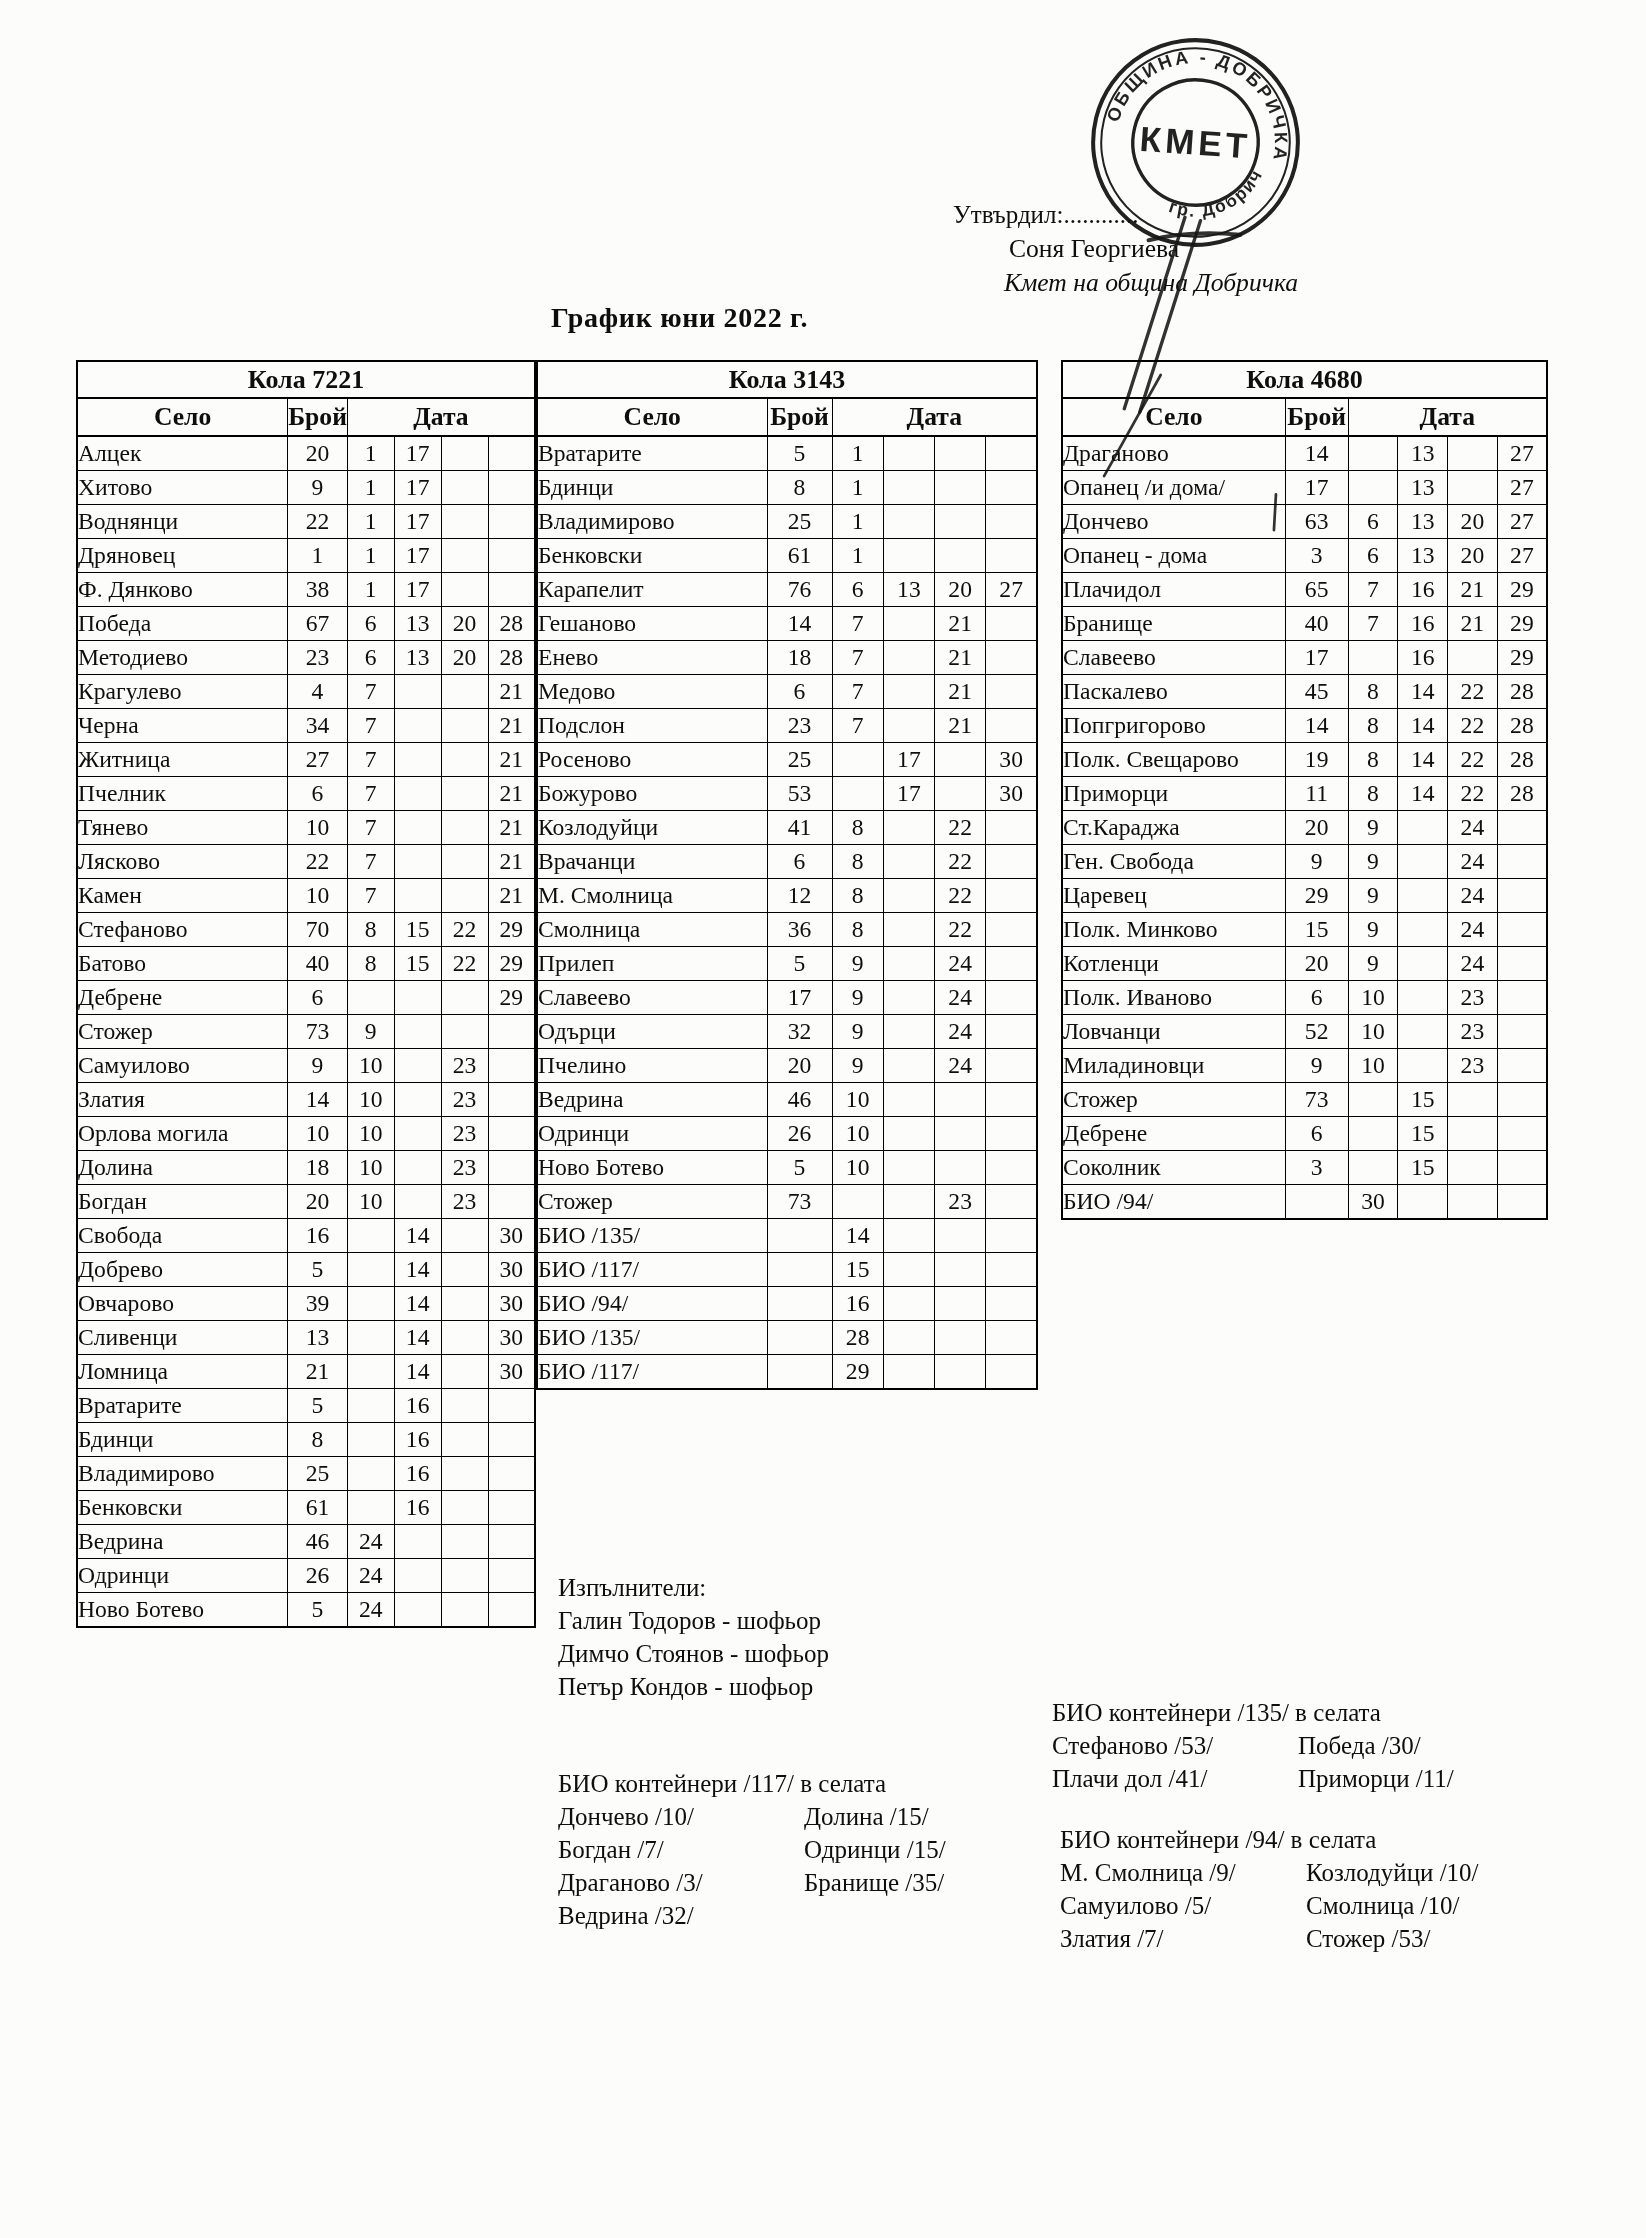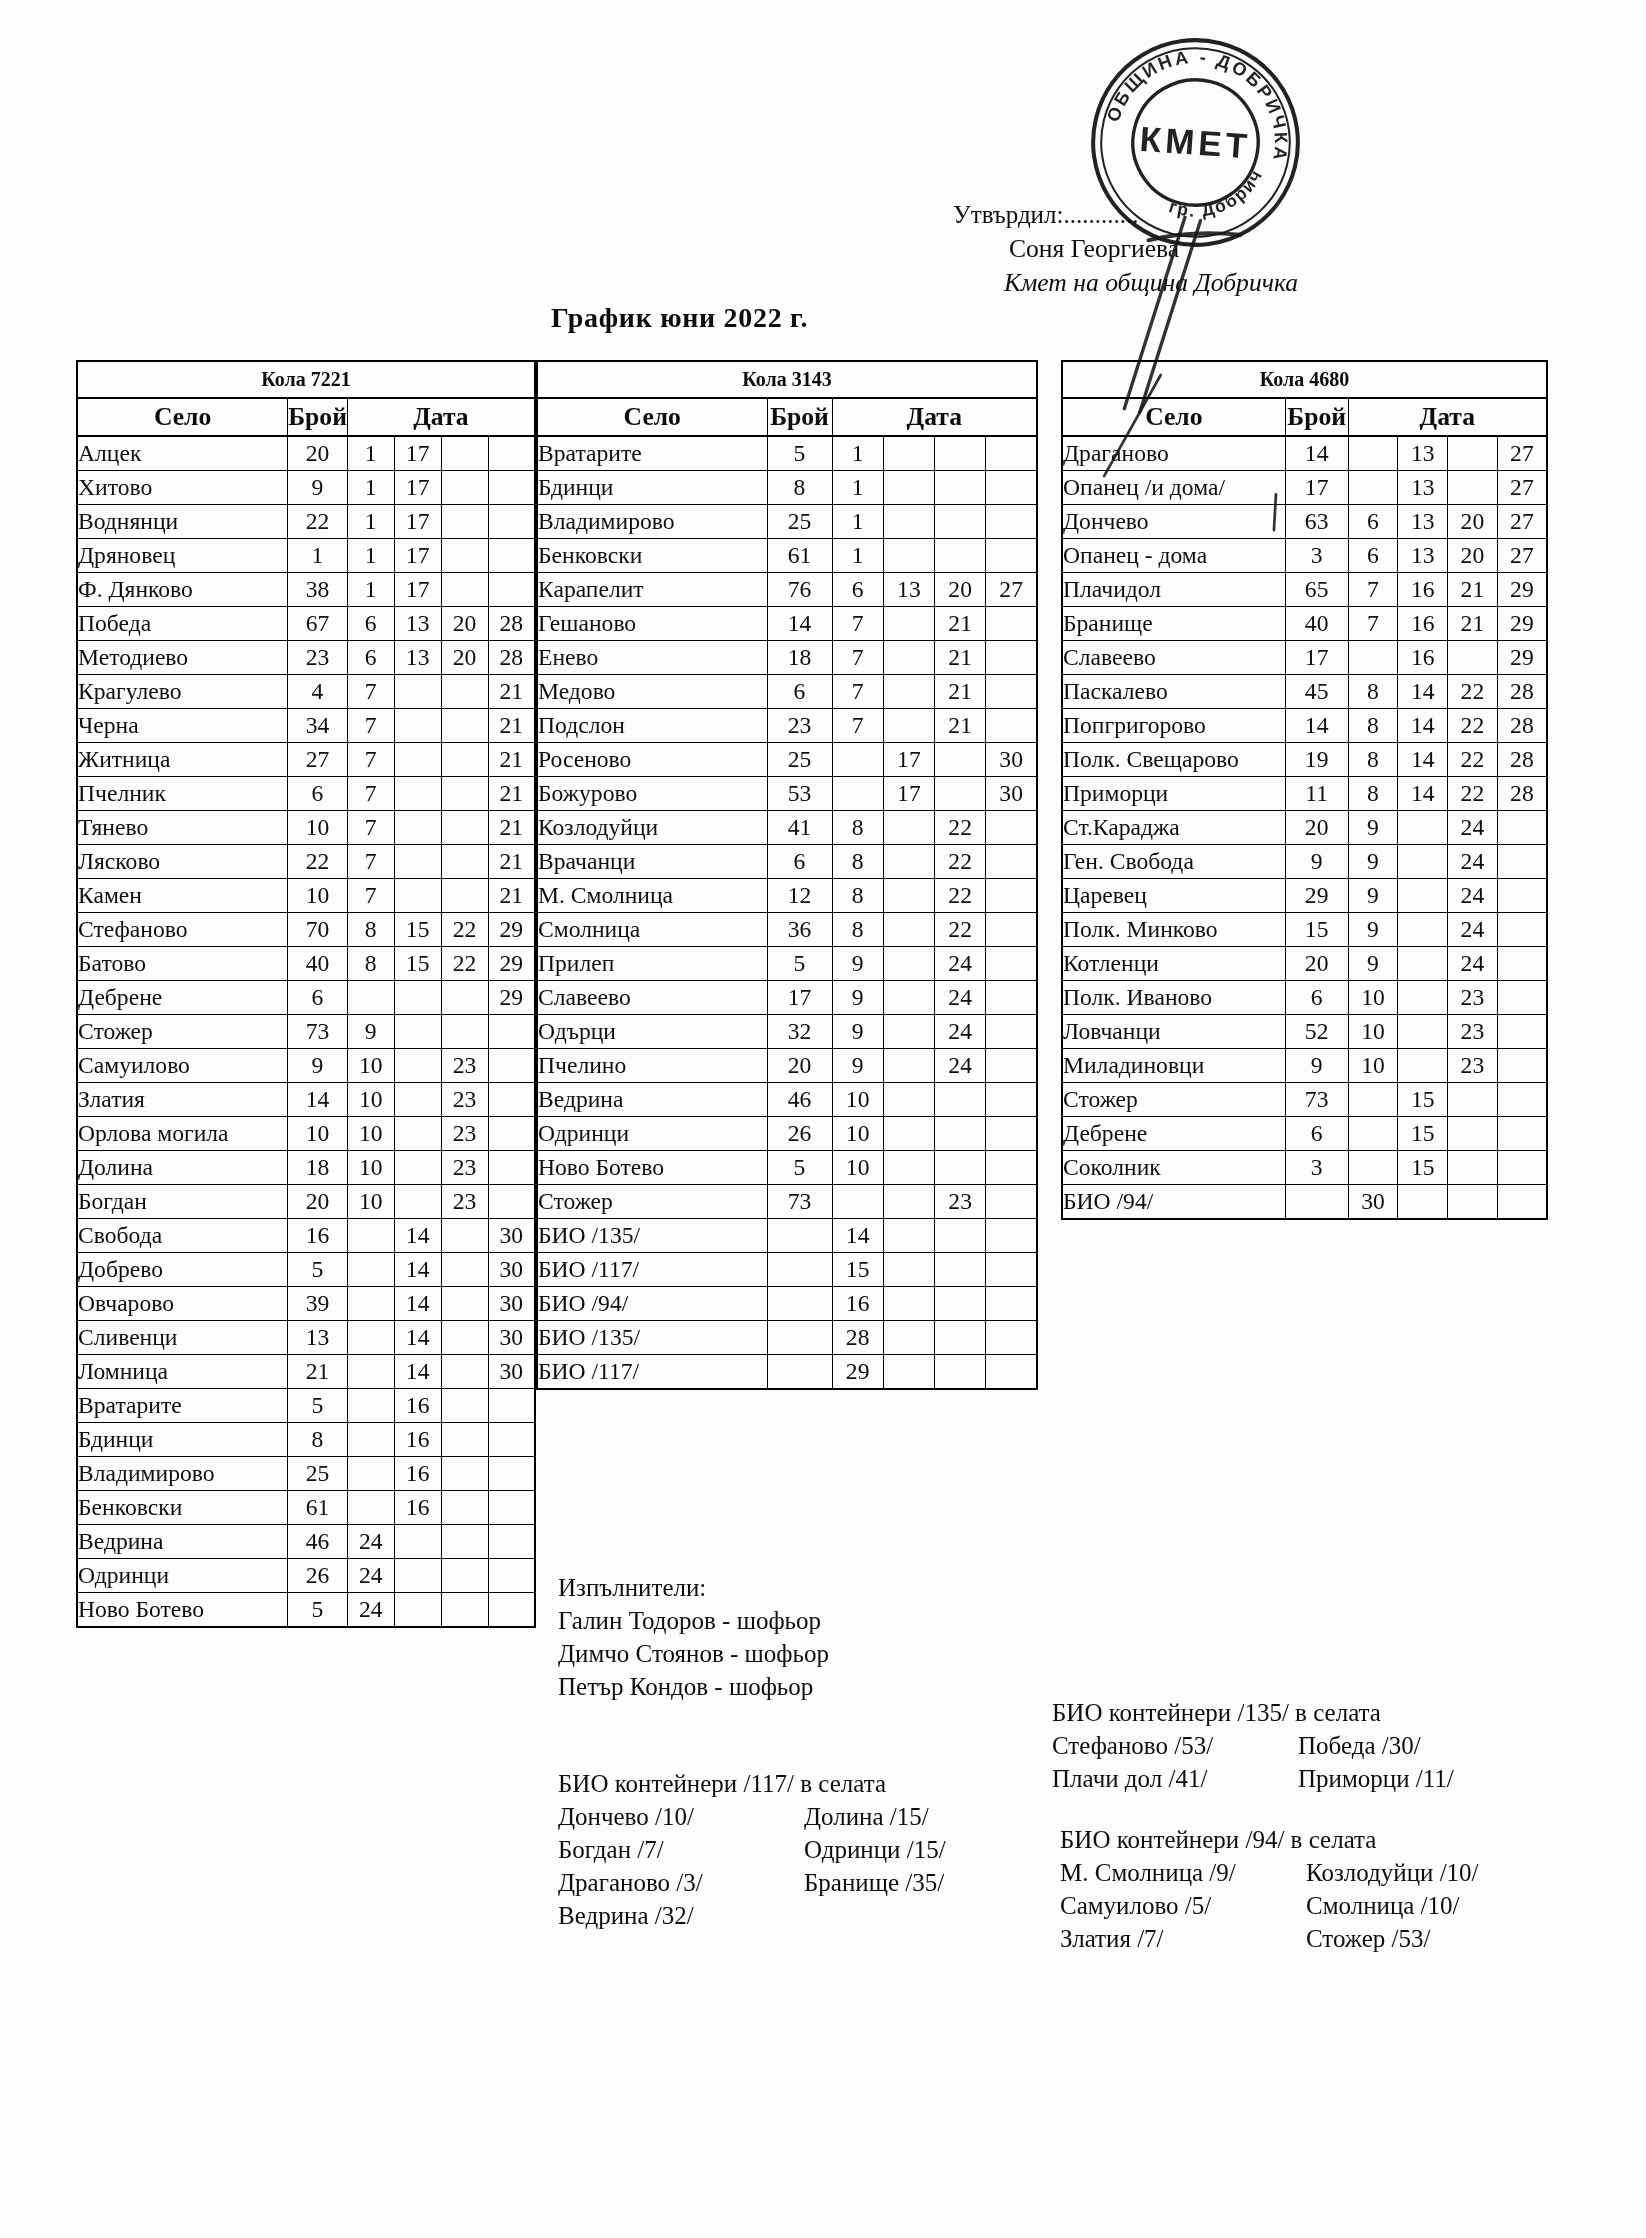--- a/index.html
+++ b/index.html
@@ -24,21 +24,21 @@
 
   
   table.sched { position:absolute; top:360px; border-collapse:collapse; table-layout:fixed; }
   #t1 { left:76px;  width:460px; }
   #t2 { left:536px;  width:502px; }
   #t3 { left:1037px; width:487px;margin-left:24px; }
   table.sched th, table.sched td {
     border:1.3px solid #000; overflow:hidden; white-space:nowrap; padding:0;
   }
   table.sched { border:2.7px solid #000; }
-  tr.r-title th { height:35px; font-size:20px; font-weight:bold; border-bottom:2px solid #000; }
+  tr.r-title th { height:35px; font-size:26px; font-weight:bold; border-bottom:2px solid #000; }
   tr.r-cols th { height:36px; font-size:25.6px; font-weight:bold; border-bottom:2px solid #000; }
   th.h-village, td.c-village { border-right:2px solid #000; }
   th.h-count, td.c-count { border-right:2px solid #000; }
   tbody td { height:33px; font-size:23.6px; }
   td.c-village { text-align:left; padding-left:6.7px; }
   td.c-count, td.c-date { text-align:center; }
 
   
   .txtblock { position:absolute; font-size:25px; line-height:33px; }
   .executors { left:558px; top:1571px; }

